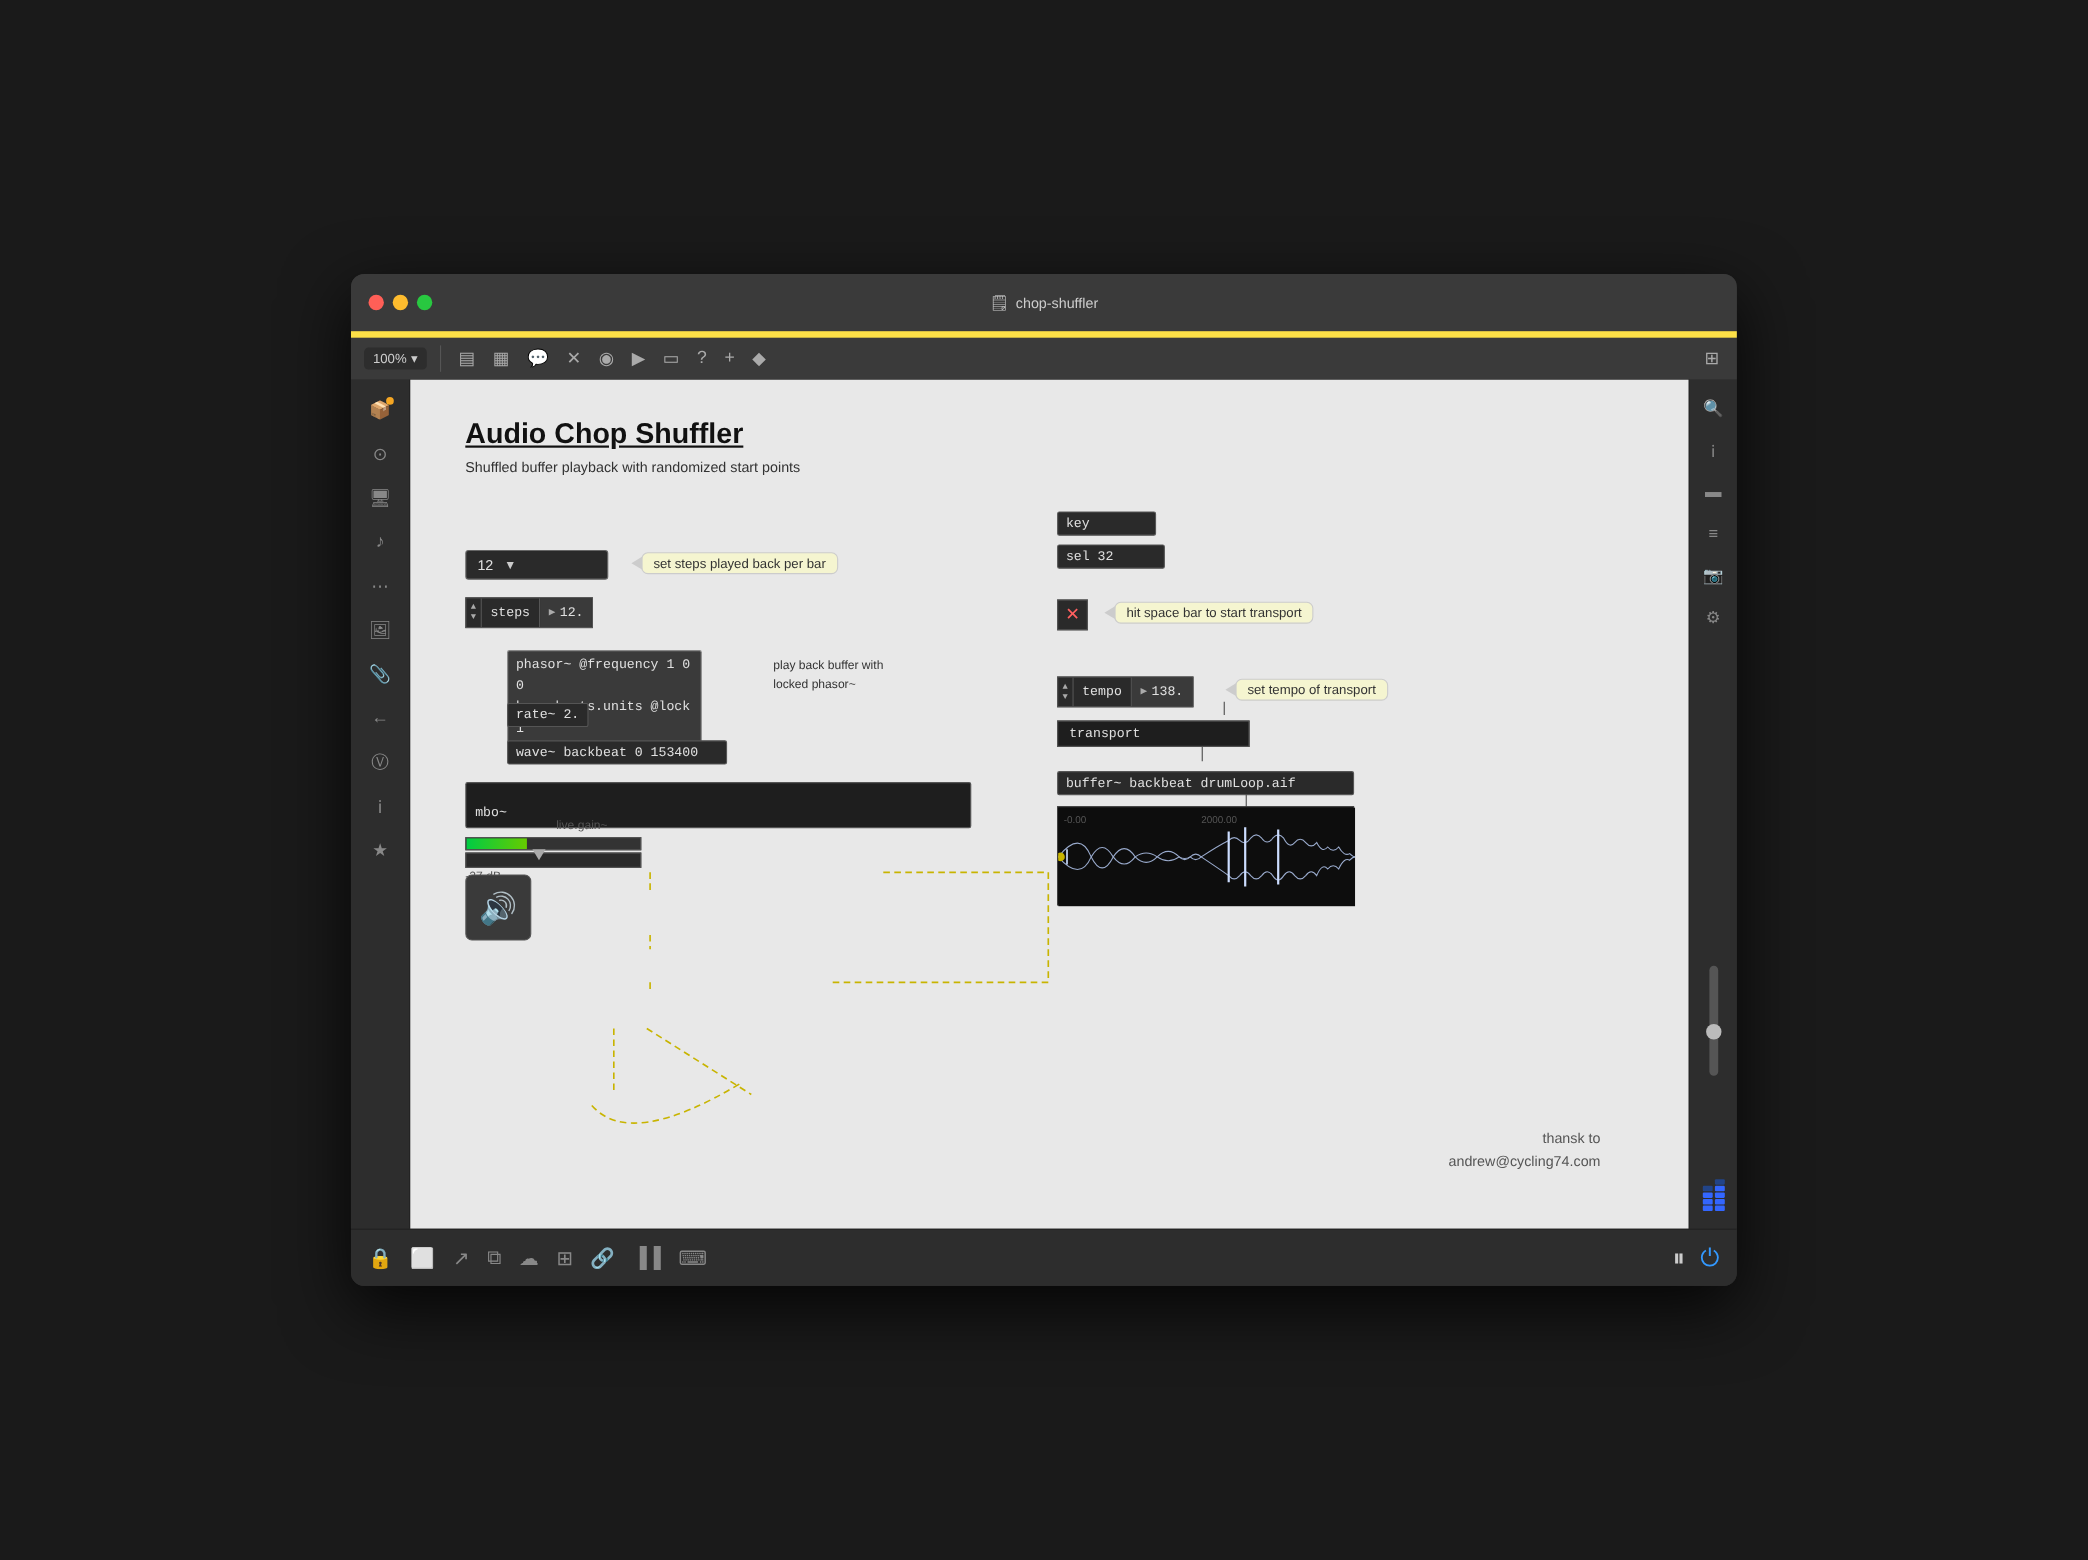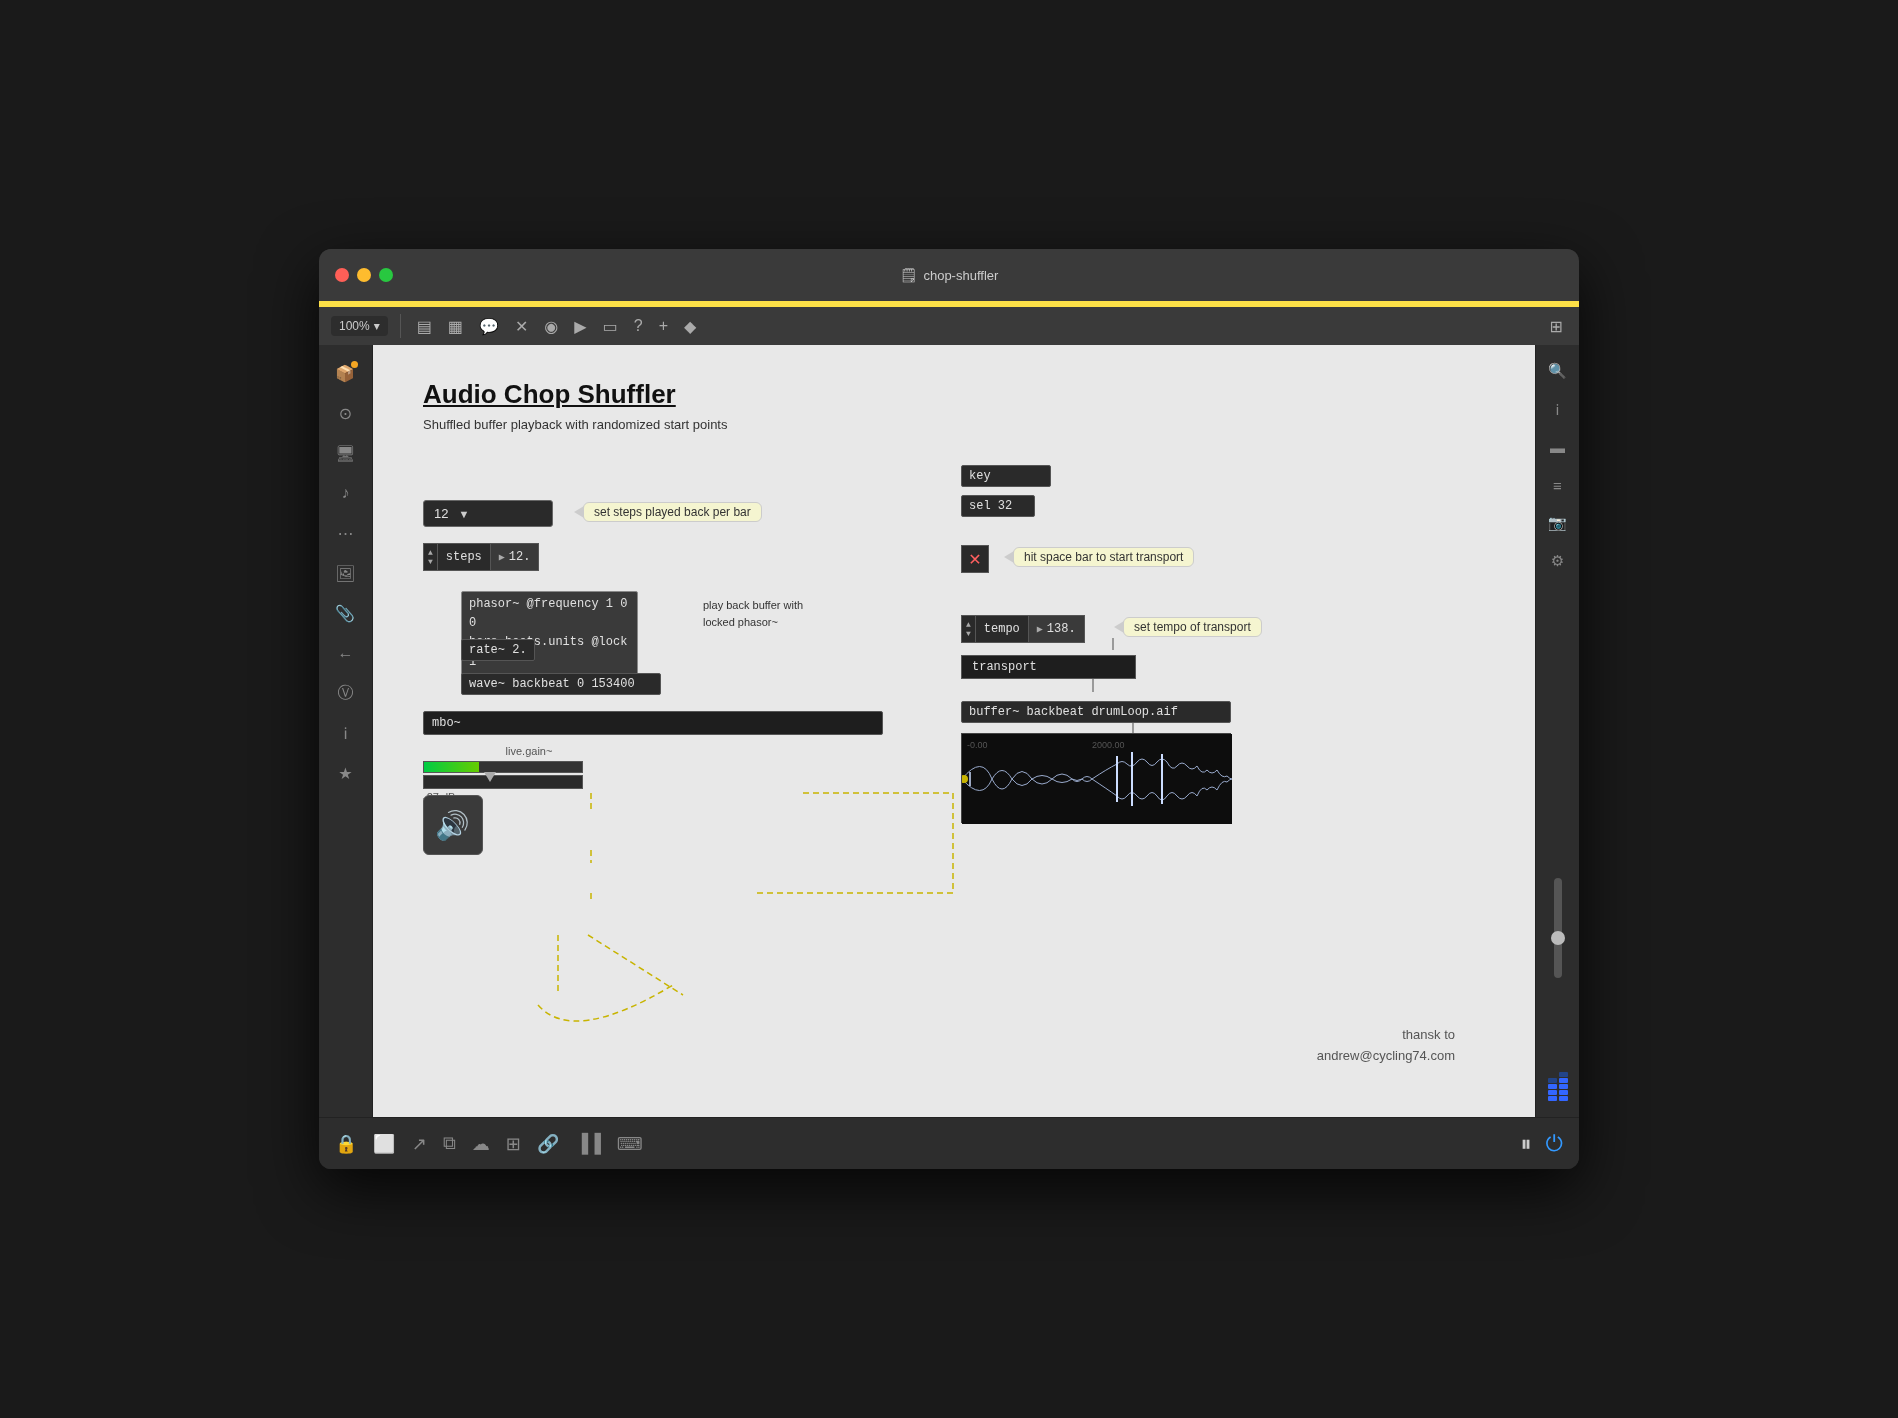--- a/index.html
+++ b/index.html
@@ -515,21 +515,21 @@
       </div>
 
       <div class="patch-obj" style="left:88px; top:294px;">
         <span>rate~ 2.</span>
       </div>
 
       <div class="patch-obj" style="left:88px; top:328px; width:200px;">
         <span>wave~ backbeat 0 153400</span>
       </div>
 
-      <div class="patch-obj dark-bg" style="left:50px; top:366px; width:460px; height:24px; padding:4px 8px;">
+      <div class="patch-obj dark-bg" style="left:50px; top:366px; width:460px; height:24px; padding:20px 8px;">
         <span>mbo~</span>
       </div>
 
       <div style="position:absolute;left:96px;top:400px;font-size:11px;color:#555;text-align:center;width:120px;">
         <span>live.gain~</span>
       </div>
 
       <div style="position:absolute;left:50px;top:416px;">
         <div class="gain-bar">
           <div class="gain-fill" style="width:35%;"></div>
@@ -541,21 +541,21 @@
       </div>
 
       <div class="speaker-btn" style="left:50px;top:450px;">
         <span style="font-size:28px;color:#ccc;">🔊</span>
       </div>
 
       <div class="patch-obj" style="left:588px;top:120px;width:90px;">
         <span>key</span>
       </div>
 
-      <div class="patch-obj" style="left:588px;top:150px;width:74px;">
+      <div class="patch-obj" style="left:588px;top:150px;width:98px;">
         <span>sel 32</span>
       </div>
 
       <div class="toggle-btn" style="left:588px;top:200px;">
         <span>✕</span>
       </div>
 
       <div class="comment-bubble" style="left:640px;top:202px;">
         <span>hit space bar to start transport</span>
       </div>

